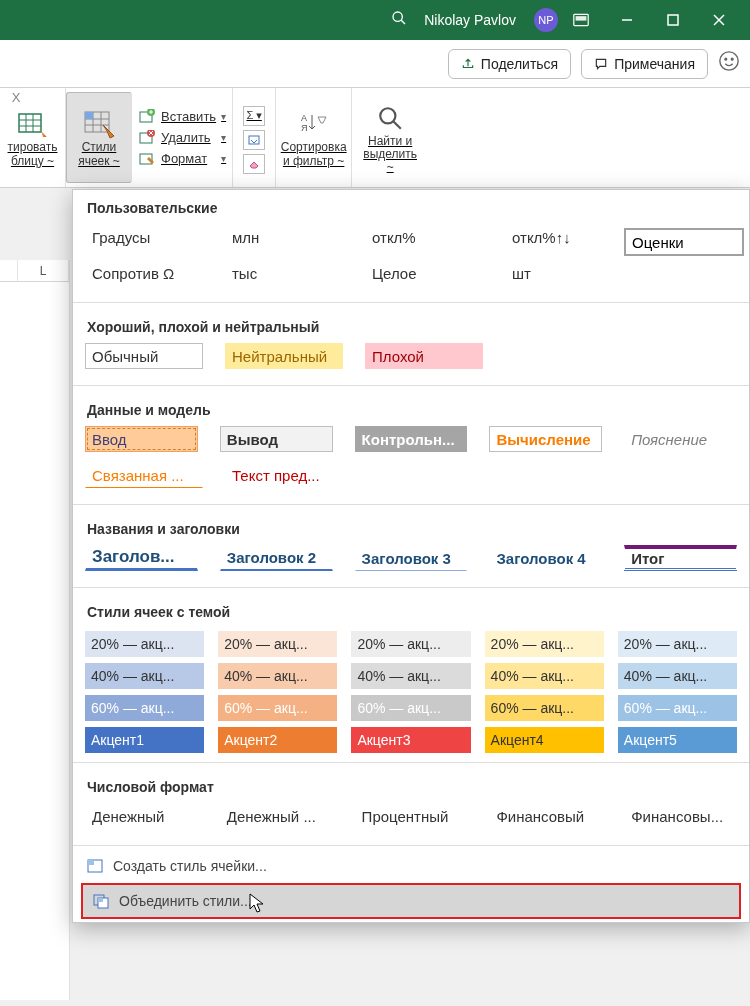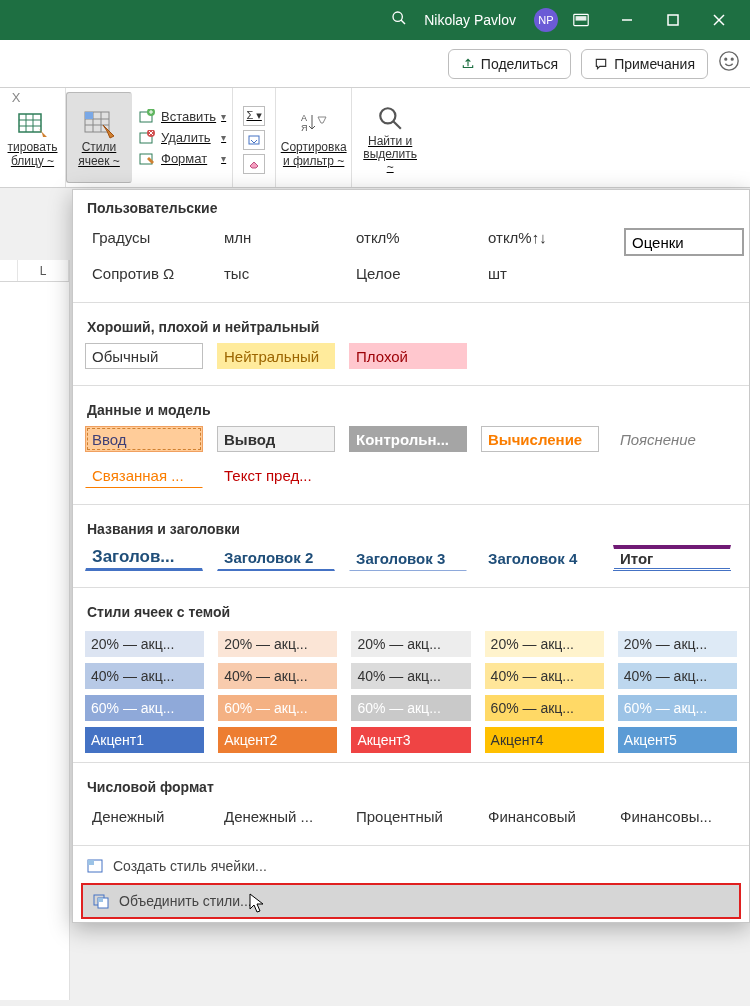--- a/index.html
+++ b/index.html
@@ -33,21 +33,21 @@
 .smallsq { width:22px; height:20px; border:1px solid #bdbdbd; display:flex; align-items:center; justify-content:center; font-size:11px; color:#333; }
 
 
 .fxbar { height:30px; background:#fff; border-bottom:1px solid #d0d0d0; display:flex; align-items:center; }
 .fxX { width:20px; text-align:center; color:#888; font-size:13px; }
 .colL { width:44px; text-align:center; font-size:12px; color:#555; border-right:1px solid #e5e5e5; line-height:22px; }
 
 
 .panel { position:absolute; left:72px; top:189px; width:678px; background:#fff; border:1px solid #c8c8c8; box-shadow:0 6px 22px rgba(0,0,0,.28); }
 .section-title { font-size:14px; font-weight:600; color:#333; padding:10px 14px 8px; }
-.row { display:flex; gap:14px; padding:0 12px 10px; }
+.row { display:flex; gap:22px; padding:0 12px 10px; }
 .cell { width:118px; height:26px; display:flex; align-items:center; padding:0 6px; font-size:15px; color:#333; white-space:nowrap; overflow:hidden; text-overflow:ellipsis; border:1px solid transparent; }
 .cell.bordered { border:1px solid #bfbfbf; }
 .cell.selected { border:1px solid #f0a060; outline:1px dashed #d08030; outline-offset:-3px; }
 
 
 .trow { display:flex; gap:14px; padding:3px 12px; }
 .tcell { width:138px; height:26px; display:flex; align-items:center; padding:0 6px; font-size:14px; color:#333; white-space:nowrap; overflow:hidden; }
 
 .sep { height:1px; background:#ddd; margin:6px 0; }
 

